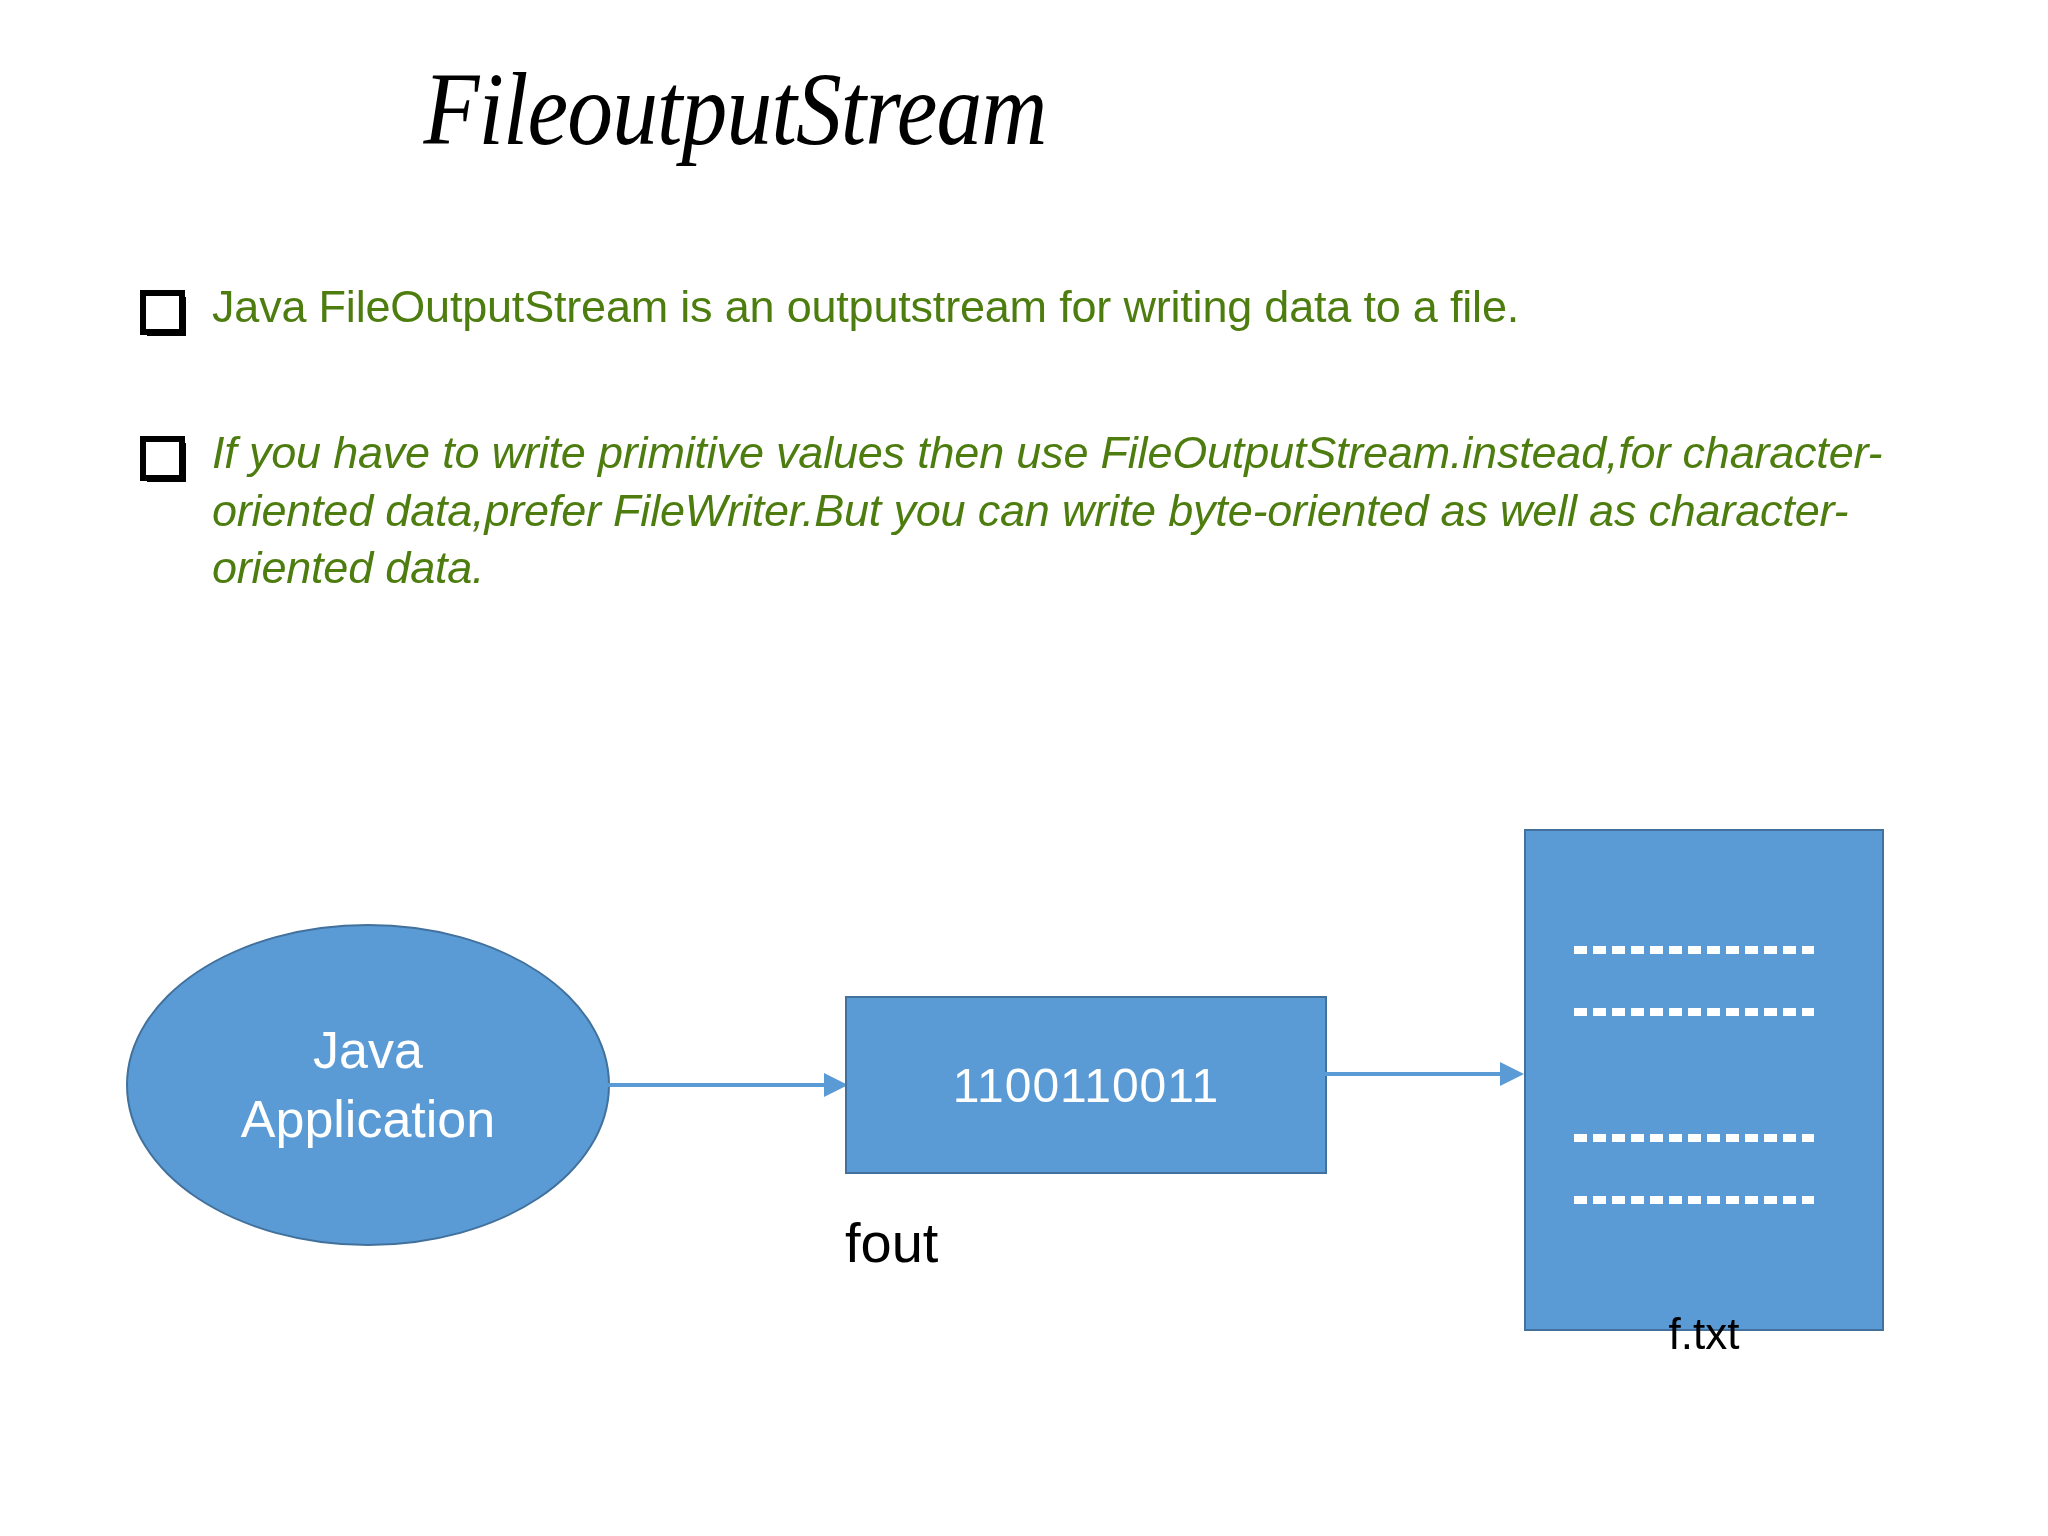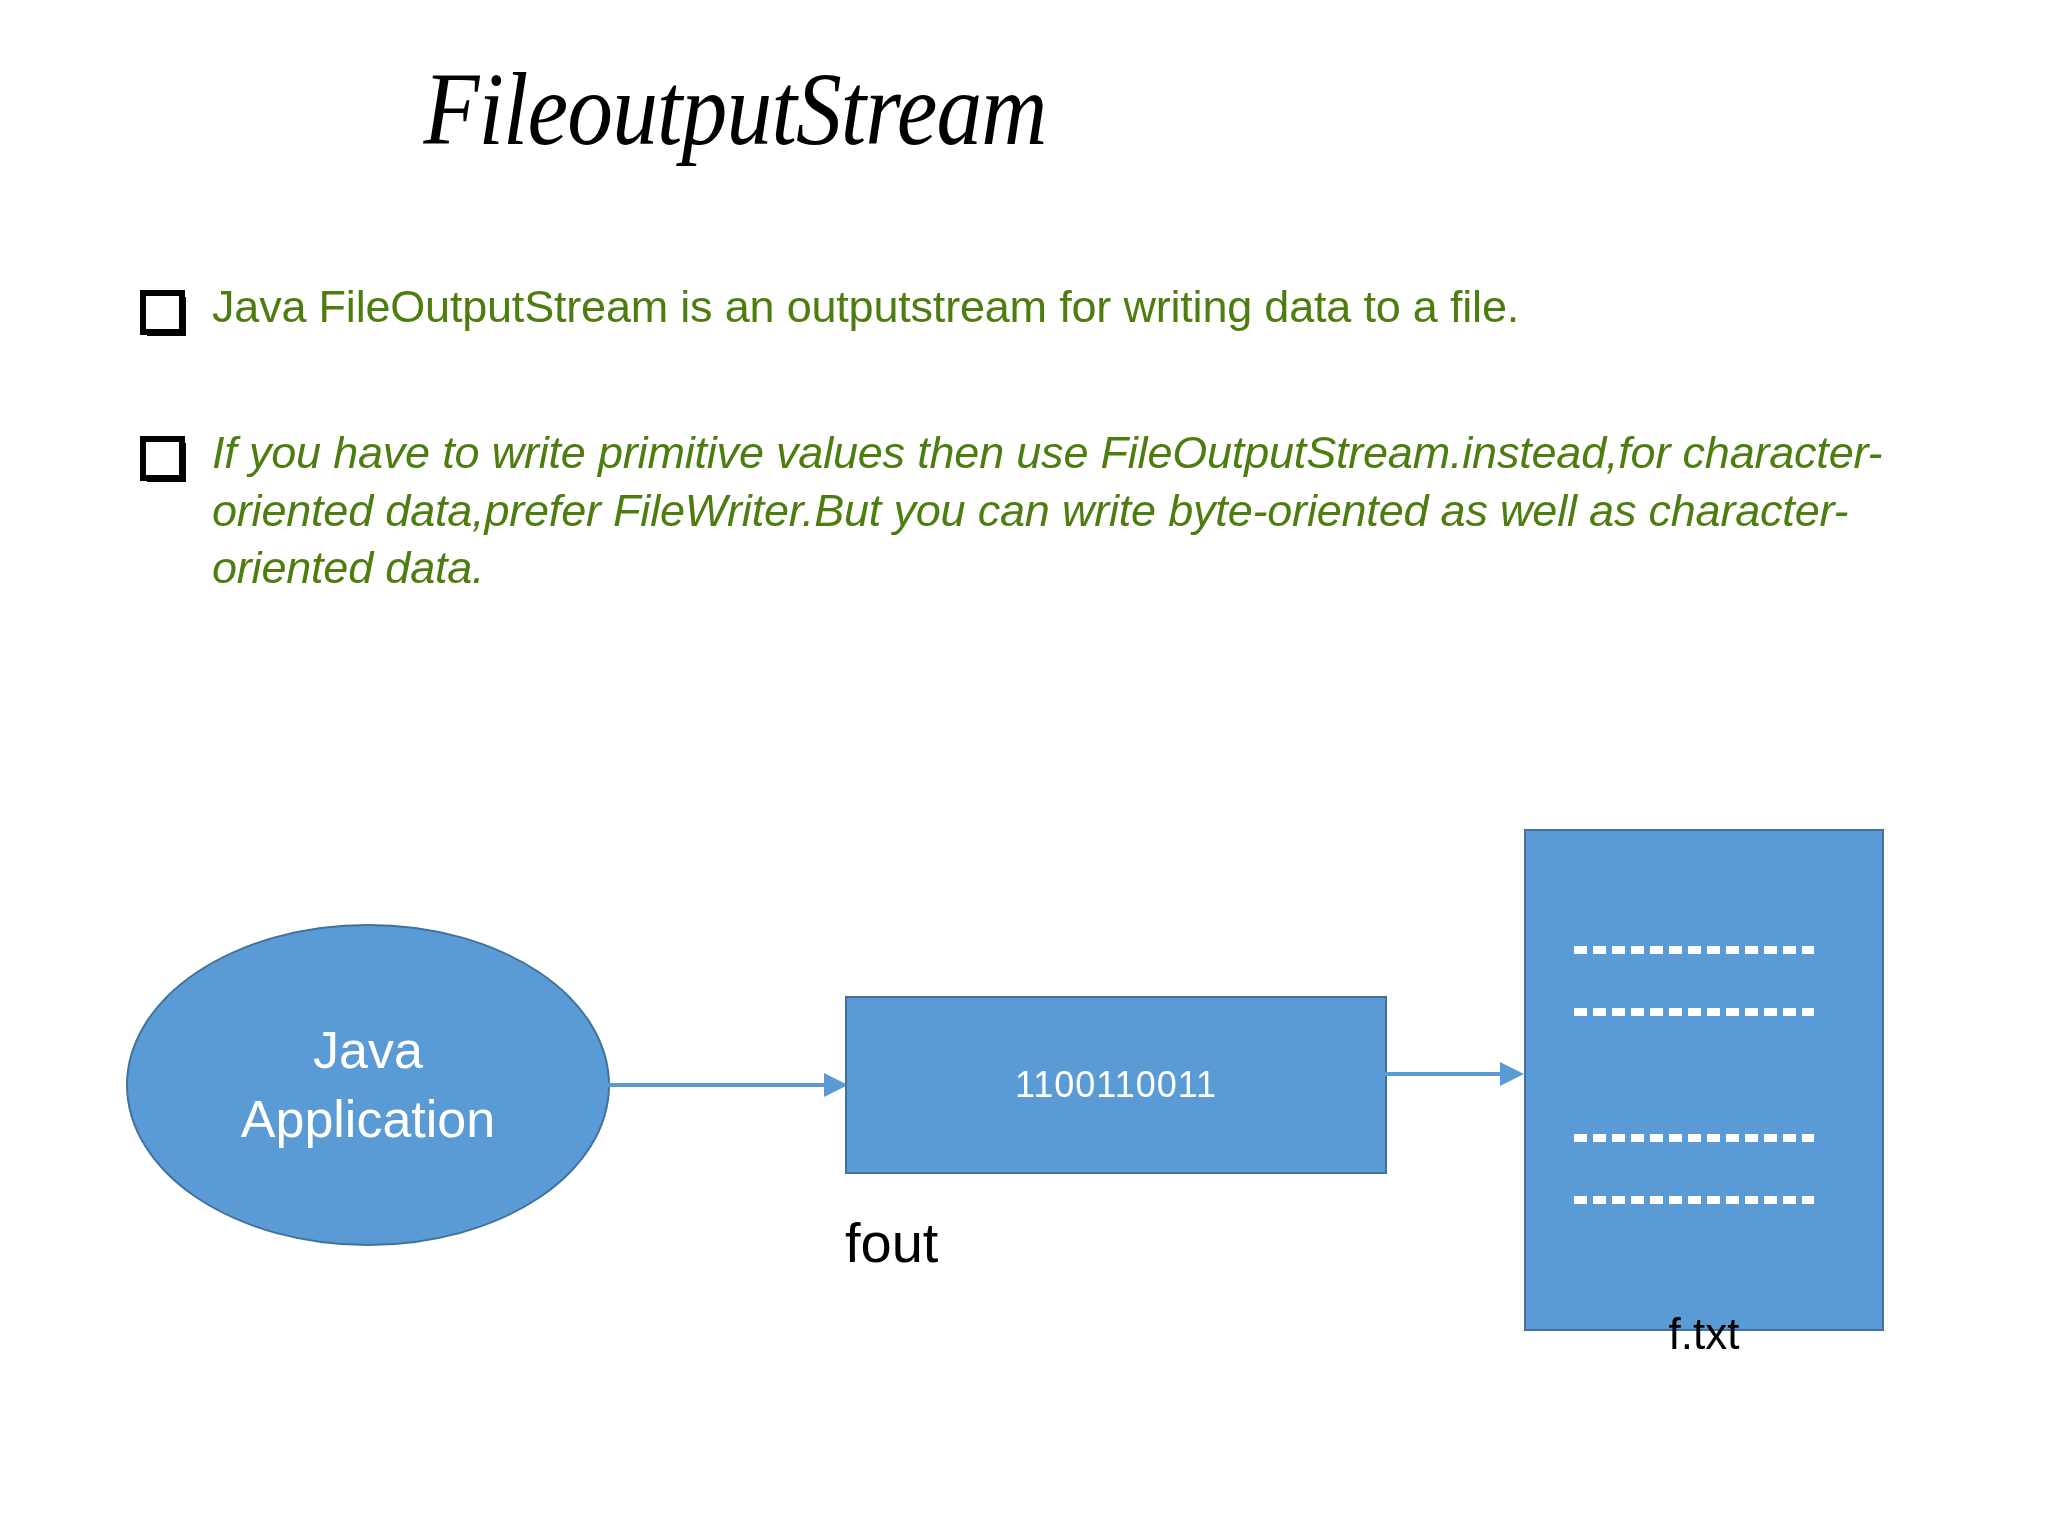--- a/index.html
+++ b/index.html
@@ -108,30 +108,30 @@
     justify-content: center;
     color: #ffffff;
     font-size: 52px;
     line-height: 1.33;
   }
 
   .stream-box {
     position: absolute;
     left: 845px;
     top: 996px;
-    width: 542px;
+    width: 482px;
     height: 178px;
     background: #5B9BD5;
     border: 2px solid #41719C;
     box-sizing: border-box;
     display: flex;
     align-items: center;
     justify-content: center;
     color: #ffffff;
-    font-size: 36px;
+    font-size: 48px;
     letter-spacing: 1px;
   }
 
   .stream-caption {
     position: absolute;
     left: 845px;
     top: 1210px;
     width: 450px;
     text-align: left;
     font-size: 56px;

